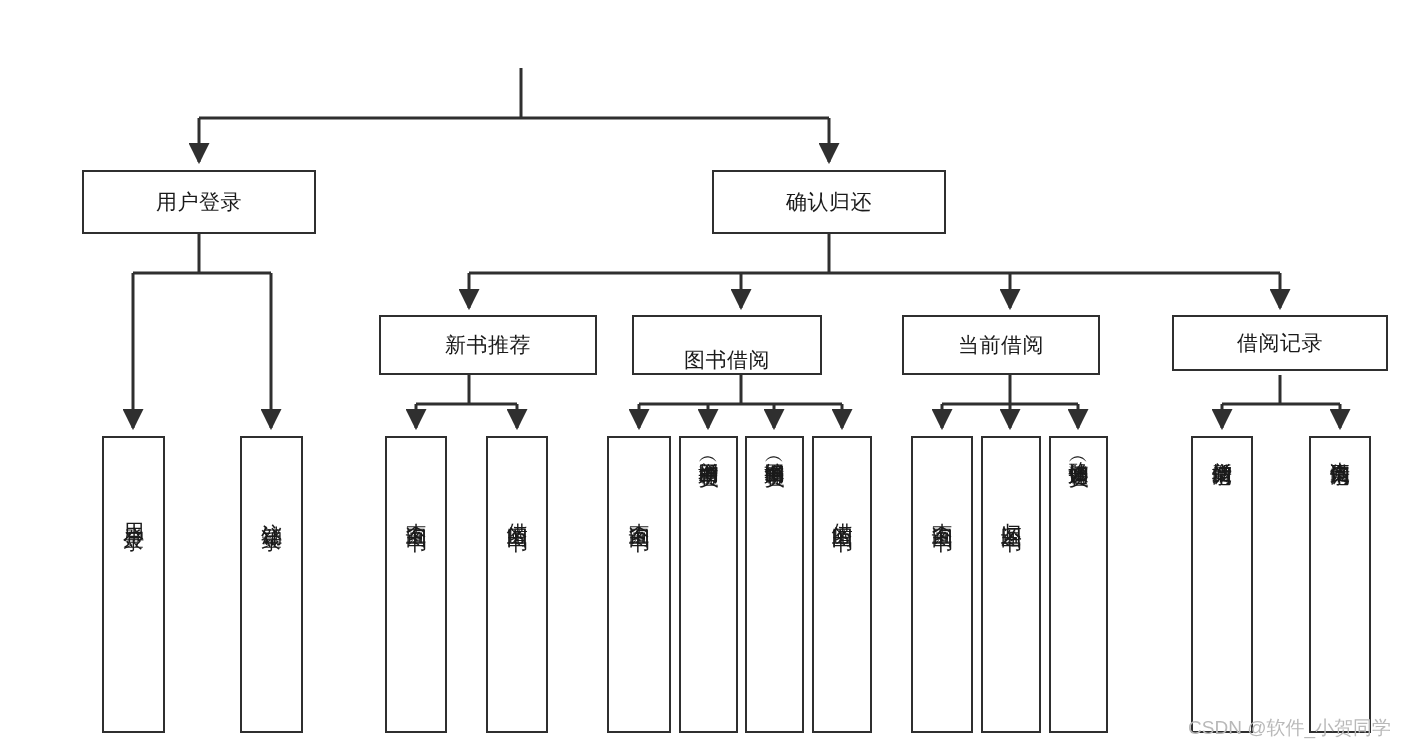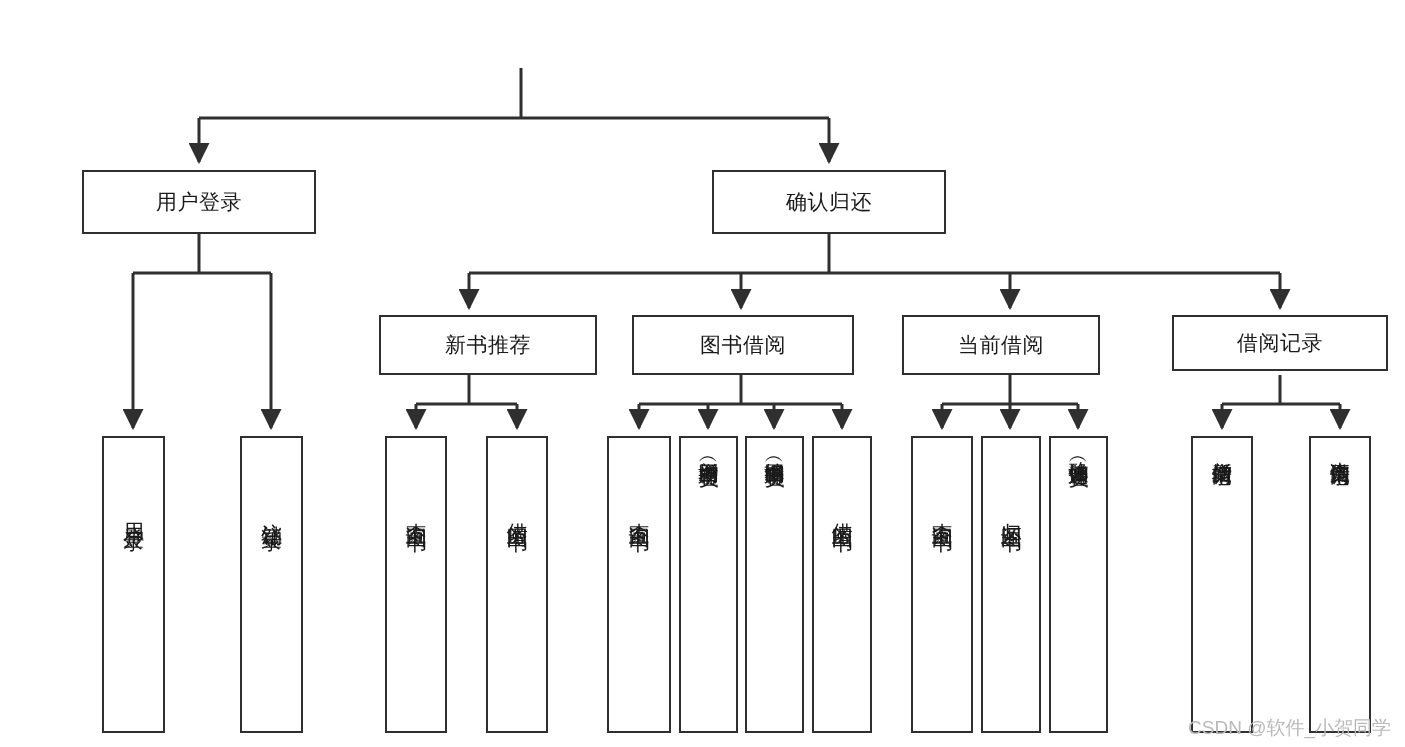--- a/index.html
+++ b/index.html
@@ -141,21 +141,21 @@
   <div class="node h" style="left:82px; top:170px; width:234px; height:64px;">
     <span class="lbl">用户登录</span>
   </div>
   <div class="node h" style="left:712px; top:170px; width:234px; height:64px;">
     <span class="lbl">确认归还</span>
   </div>
 
   <div class="node h" style="left:360px; top:315px; width:218px; height:60px;margin-left:19px;">
     <span class="lbl">新书推荐</span>
   </div>
-  <div class="node h" style="left:632px; top:315px; width:222px; height:60px;">
+  <div class="node h" style="left:632px; top:315px; width:190px; height:60px;align-items:flex-end;">
     <span class="lbl">图书借阅</span>
   </div>
   <div class="node h" style="left:902px; top:315px; width:198px; height:60px;">
     <span class="lbl">当前借阅</span>
   </div>
   <div class="node h" style="left:1172px; top:315px; width:216px; height:56px;">
     <span class="lbl">借阅记录</span>
   </div>
 
   <div class="node v mid" style="left:102px; top:436px; width:63px; height:297px;">

